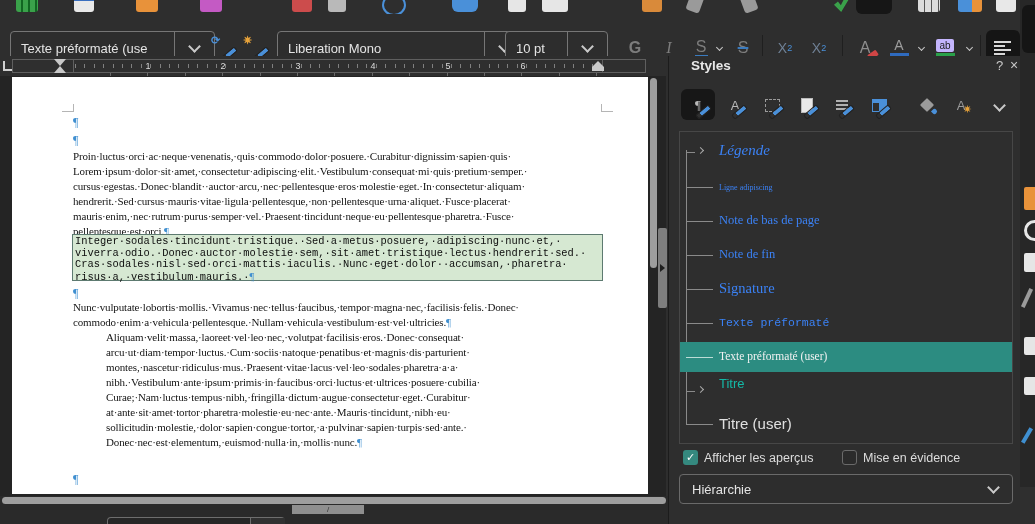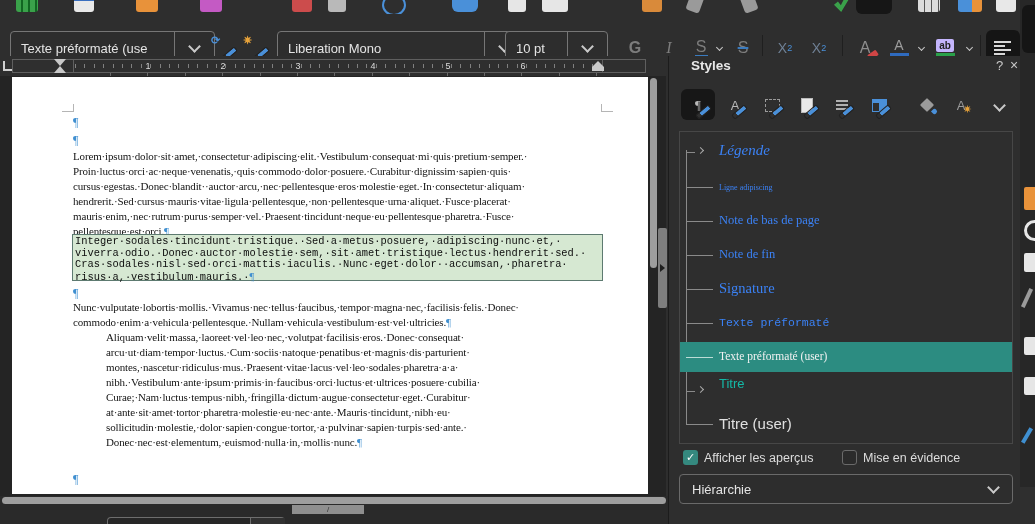--- a/index.html
+++ b/index.html
@@ -131,21 +131,21 @@
     <span style="position:absolute;right:2px;bottom:6px;width:10px;height:6px;background:#d04545;transform:rotate(-35deg);border-radius:1px"></span>
   </div>
   <div class="tbtn" style="left:884px;flex-direction:column;color:#9d9d9d;font-size:14px">
     <span style="line-height:13px">A</span>
     <span style="width:19px;height:5px;background:#2f6bbf;margin-top:1px"></span>
   </div>
   <div class="tbtn" style="left:914px;width:14px">
       <span class="chev sm"></span>
     </div>
   <div class="tbtn" style="left:932px;width:26px;flex-direction:column">
-    <span style="width:18px;height:13px;background:#c4b5fd;color:#222;font-size:10px;font-weight:bold;border-radius:2px;display:flex;align-items:center;justify-content:center;line-height:13px">ab</span>
+    <span style="width:18px;height:13px;background:#c4b5fd;color:#222;font-size:10px;font-weight:normal;border-radius:2px;display:flex;align-items:center;justify-content:center;line-height:13px">ab</span>
     <span style="width:19px;height:5px;background:#2aa14a;margin-top:1px"></span>
   </div>
   <div class="tbtn" style="left:962px;width:14px">
       <span class="chev sm"></span>
     </div>
   <div class="vsep" style="left:980px"></div>
   <div class="tbtn" style="left:986px;width:34px;height:36px;top:16px;background:#151515;border-radius:6px;flex-direction:column;align-items:flex-start;padding-left:8px;box-sizing:border-box;gap:2px">
     <span style="width:17px;height:2px;background:#d8d8d8"></span>
     <span style="width:11px;height:2px;background:#d8d8d8"></span>
     <span style="width:17px;height:2px;background:#d8d8d8"></span>
@@ -176,22 +176,22 @@
 <div class="abs" id="docarea">
   <div id="page">
 
     <div class="corner" style="left:50px;top:27px;border-right:1px solid #b5b5b5;border-bottom:1px solid #b5b5b5"></div>
     <div class="corner" style="left:589px;top:27px;border-left:1px solid #b5b5b5;border-bottom:1px solid #b5b5b5"></div>
 
     <div class="abs pm" style="left:61px;top:38px;font-size:12px">¶</div>
     <div class="abs pm" style="left:61px;top:56px;font-size:12px">¶</div>
 
     <div class="abs serif" style="left:61px;top:72px;width:531px">
+      <div class="ln">Proin·luctus·orci·ac·neque·venenatis,·quis·commodo·dolor·posuere.·Curabitur·dignissim·sapien·quis·</div>
       <div class="ln">Lorem·ipsum·dolor·sit·amet,·consectetur·adipiscing·elit.·Vestibulum·consequat·mi·quis·pretium·semper.·</div>
-      <div class="ln">Proin·luctus·orci·ac·neque·venenatis,·quis·commodo·dolor·posuere.·Curabitur·dignissim·sapien·quis·</div>
       <div class="ln">cursus·egestas.·Donec·blandit··auctor·arcu,·nec·pellentesque·eros·molestie·eget.·In·consectetur·aliquam·</div>
       <div class="ln">hendrerit.·Sed·cursus·mauris·vitae·ligula·pellentesque,·non·pellentesque·urna·aliquet.·Fusce·placerat·</div>
       <div class="ln">mauris·enim,·nec·rutrum·purus·semper·vel.·Praesent·tincidunt·neque·eu·pellentesque·pharetra.·Fusce·</div>
       <div class="ln"><span>pellentesque·est·orci.</span><span class="pm">¶</span></div>
     </div>
 
     <div class="abs mono" style="left:60px;top:157px;width:531px;height:47px;background:#d6e8d2;border:1px solid #5d7a70;box-sizing:border-box;padding:1px 2px 0 2px">
       <div class="ln">Integer·sodales·tincidunt·tristique.·Sed·a·metus·posuere,·adipiscing·nunc·et,·</div>
       <div class="ln">viverra·odio.·Donec·auctor·molestie·sem,·sit·amet·tristique·lectus·hendrerit·sed.·</div>
       <div class="ln">Cras·sodales·nisl·sed·orci·mattis·iaculis.·Nunc·eget·dolor··accumsan,·pharetra·</div>

